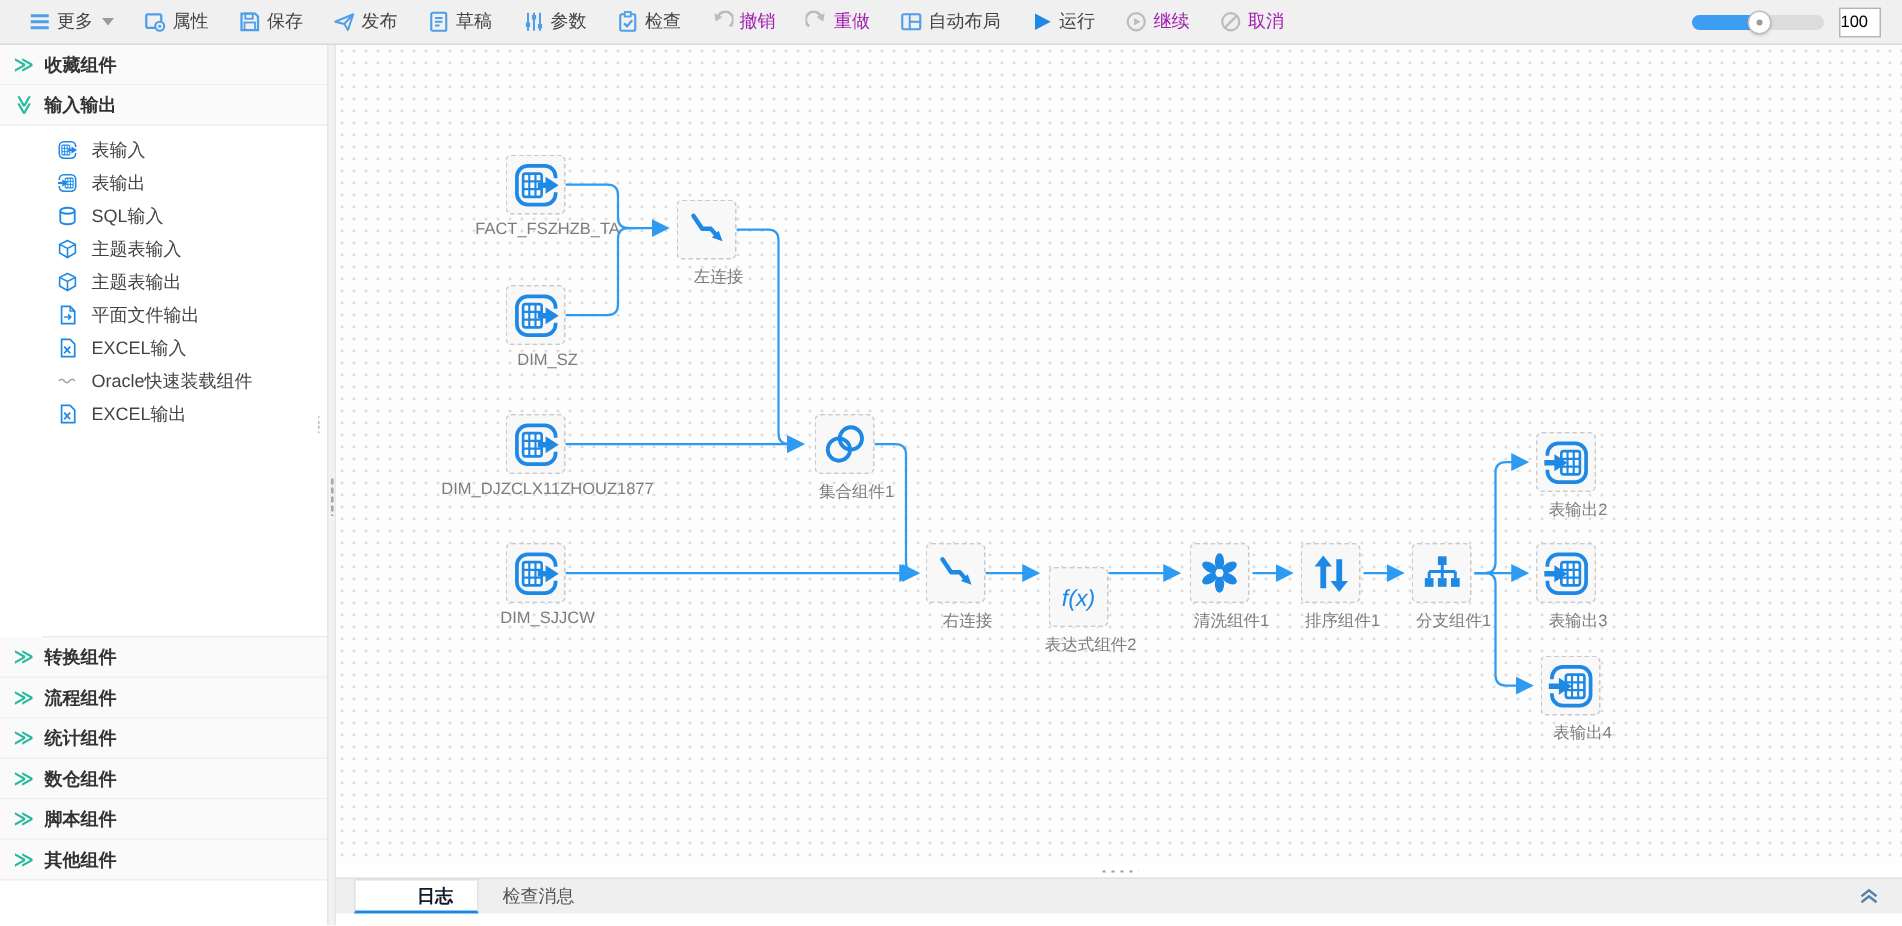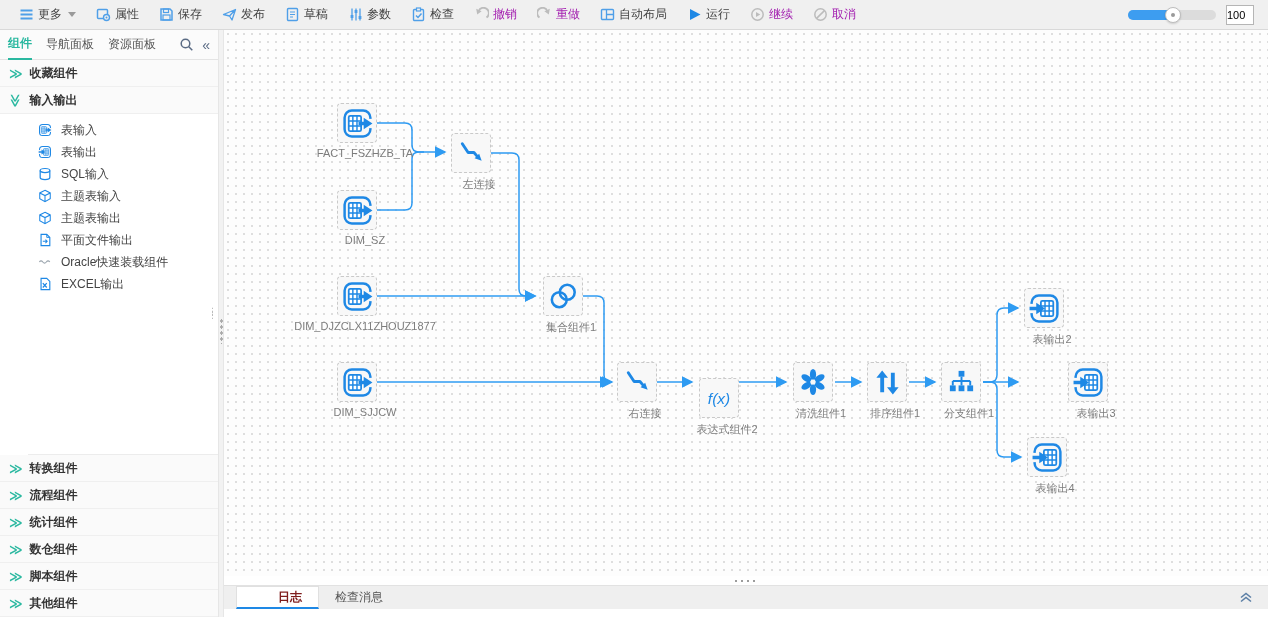--- a/index.html
+++ b/index.html
@@ -62,21 +62,21 @@
   .nlabel { position:absolute; top:44px; left:50%; transform:translateX(-50%);
     font-size:11px; color:#7c7c7c; white-space:nowrap; }
 
   .hsplit { height:9px; background:#fff; display:flex; align-items:center; justify-content:center; cursor:row-resize; }
   .hsplit .dots { width:26px; height:4px;
     background-image:radial-gradient(#9c9c9c 1.2px, transparent 1.4px); background-size:6px 4px; }
 
   
   .log-tabs { height:24px; background:#efefef; border-top:1px solid #e2e2e2; display:flex; align-items:flex-end; padding-left:12px; position:relative; }
   .log-tab { height:23px; padding:0 16px; display:flex; align-items:center; color:#555; cursor:pointer; }
-  .log-tab.active { background:#fff; color:#7f1d1d; border:1px solid #e0e0e0; border-bottom:2px solid #1e88e5; font-weight:bold;padding-left:41px; }
+  .log-tab.active { background:#fff; color:#0f172a; border:1px solid #e0e0e0; border-bottom:2px solid #1e88e5; font-weight:bold;padding-left:41px; }
   .log-collapse { position:absolute; right:14px; top:4px; cursor:pointer; }
   .log-body { height:8px; background:#fff; }
 </style>
 </head>
 <body>
 
 <svg width="0" height="0" style="position:absolute">
   <defs>
     <symbol id="sy-tblin" viewBox="0 0 32 32">
       <rect x="3.5" y="3.5" width="25" height="25" rx="7" fill="none" stroke="#1e88e5" stroke-width="2.4"></rect>
@@ -251,32 +251,20 @@
       <div class="fill"></div>
       <div class="knob"></div>
     </div>
     <input class="zoom-input" value="100" style="">
   </div>
 </div>
 
 <div class="main">
 
   <div class="sidebar">
-    <div class="side-tabs">
-      <div class="side-tab active">组件</div>
-      <div class="side-tab">导航面板</div>
-      <div class="side-tab">资源面板</div>
-      <div class="side-tools">
-        <svg width="15" height="15">
-            <circle cx="6.5" cy="6.5" r="4.3" fill="none" stroke="#5a6b84" stroke-width="1.5"></circle>
-            <line x1="9.8" y1="9.8" x2="13.3" y2="13.3" stroke="#5a6b84" stroke-width="1.5"></line>
-          </svg>
-        <span class="collapse-g">«</span>
-      </div>
-    </div>
 
     <div class="sect">
       <span class="chev">≫</span>
       <span>收藏组件</span>
     </div>
     <div class="sect">
       <span class="chev open">≫</span>
       <span>输入输出</span>
     </div>
 
@@ -309,20 +297,26 @@
         <svg width="14" height="14">
             <use href="#sy-cube"></use>
           </svg>
         <span>主题表输出</span>
       </div>
       <div class="item">
         <svg width="14" height="14">
             <use href="#sy-file"></use>
           </svg>
         <span>平面文件输出</span>
+      </div>
+      <div class="item">
+        <svg width="14" height="14">
+            <use href="#sy-excel"></use>
+          </svg>
+        <span>EXCEL输入</span>
       </div>
       <div class="item">
         <svg width="14" height="14">
             <use href="#sy-dash"></use>
           </svg>
         <span>Oracle快速装载组件</span>
       </div>
       <div class="item">
         <svg width="14" height="14">
             <use href="#sy-excel"></use>
@@ -477,21 +471,21 @@
         <div class="nlabel">分支组件1</div>
       </div>
       <div class="node" style="left:800px;top:258px">
         <div class="nbox">
             <svg width="33" height="33">
               <use href="#sy-tblout"></use>
             </svg>
           </div>
         <div class="nlabel">表输出2</div>
       </div>
-      <div class="node" style="left:844px;top:332px">
+      <div class="node" style="left:800px;top:332px">
         <div class="nbox">
             <svg width="33" height="33">
               <use href="#sy-tblout"></use>
             </svg>
           </div>
         <div class="nlabel">表输出3</div>
       </div>
       <div class="node" style="left:803px;top:407px">
         <div class="nbox">
             <svg width="33" height="33">

